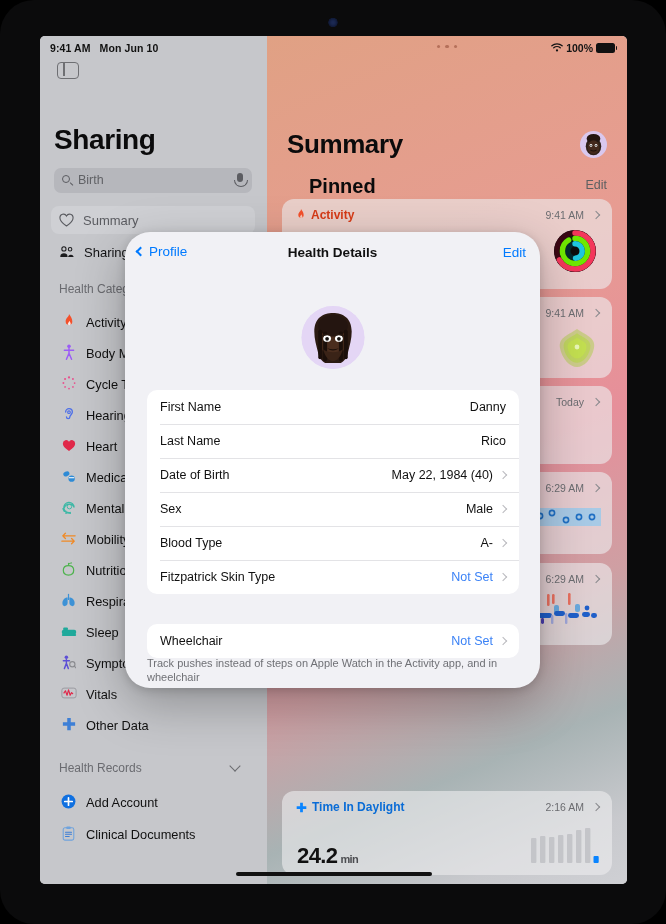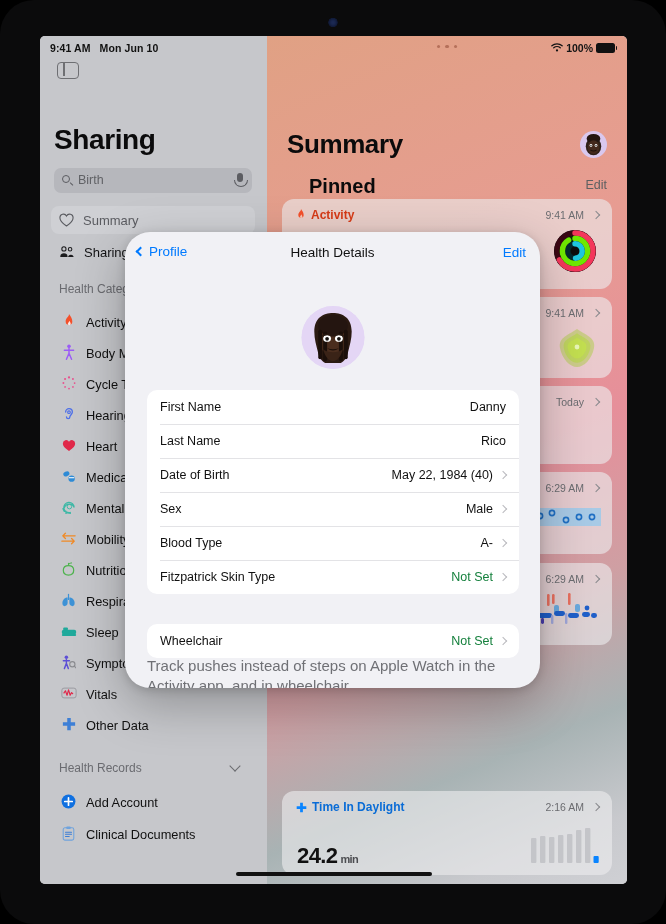--- a/index.html
+++ b/index.html
@@ -206,21 +206,21 @@
     display:flex; align-items:center; gap:4px;
     font-size: 13.5px; color: #007aff;
   }
   #modal-back .bchev {
     width: 7px; height: 7px;
     border-left: 2px solid #007aff; border-bottom: 2px solid #007aff;
     transform: rotate(45deg); margin-right:1px;
   }
   #modal-title {
     position: absolute; left:0; right:0; top: 13px; text-align:center;
-    font-size: 13.5px; font-weight: normal; color: #111;
+    font-size: 13.5px; font-weight: bold; color: #111;
   }
   #modal-edit {
     position: absolute; right: 14px; top: 13px;
     font-size: 13.5px; color: #007aff;
   }
   #memoji {
     position: absolute; left: 50%; top: 74px; transform: translateX(-50%);
     width: 63px; height: 63px; border-radius: 50%;
     background: #e4d6f5;
     overflow: hidden;
@@ -237,30 +237,30 @@
     font-size: 12.5px; color: #111;
   }
   .row + .row:before {
     content:""; position:absolute; left: 13px; right:0; top:0; height:1px;
     background: #e3e3e6;
   }
   .row .val {
     margin-left: auto; color: #111;
     display: flex; align-items: center; gap: 7px;
   }
-  .row .val.muted { color: #15803d; }
+  .row .val.muted { color: #3b82f6; }
   .row .rchev {
     width: 6px; height: 6px;
     border-right: 1.3px solid #b9b9be; border-top: 1.3px solid #b9b9be;
     transform: rotate(45deg);
   }
   #wheelchair-note {
     position: absolute; left: 22px; top: 424px;
     width: 380px;
-    font-size: 15px; color: #6f7075; line-height: 1.3;
+    font-size: 11px; color: #6f7075; line-height: 1.3;
   }
 
   
   #home-bar {
     position: absolute; left: 50%; bottom: 8px; transform: translateX(-50%);
     width: 196px; height: 4.5px; border-radius: 3px; background: #111;
   }
 </style>
 </head>
 <body>

